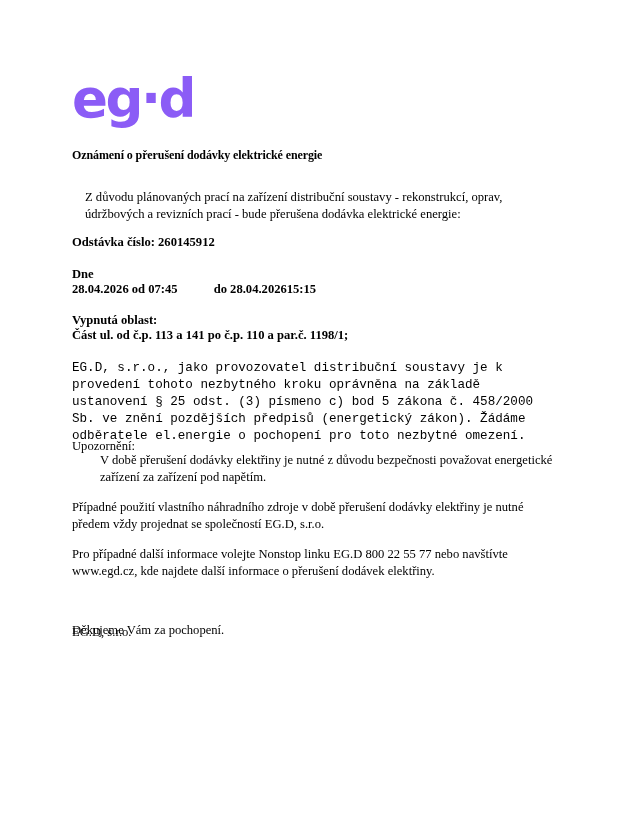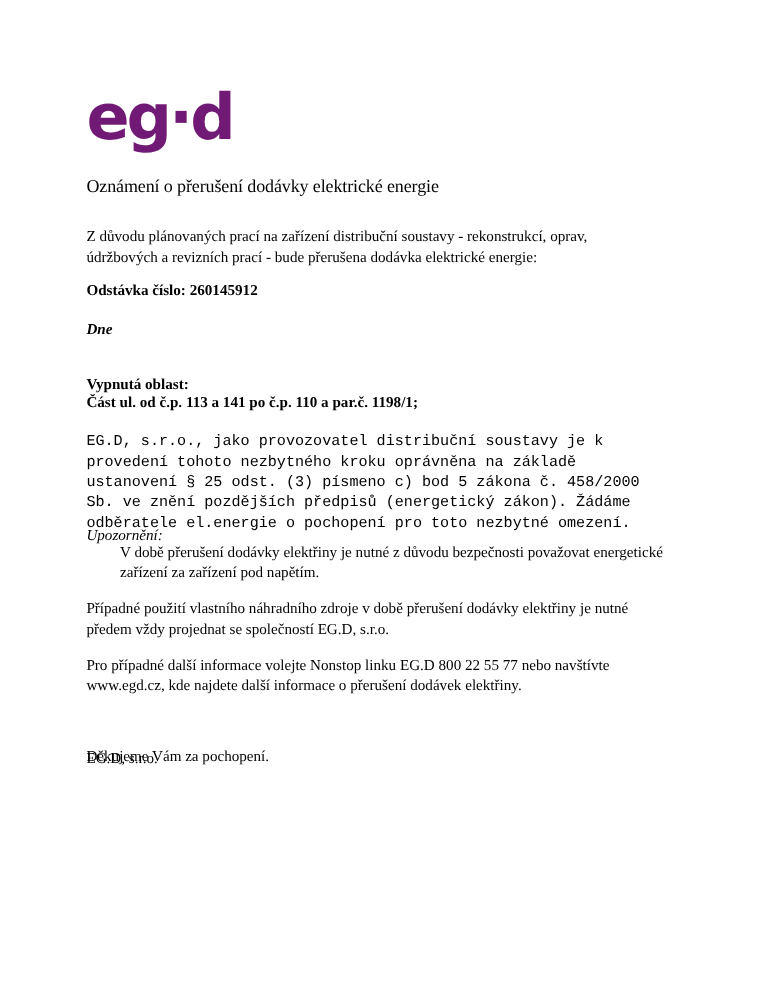--- a/index.html
+++ b/index.html
@@ -33,54 +33,54 @@
     height: 48px;
     display: flex;
     align-items: baseline;
   }
   .logo-text {
     font-family: "DejaVu Sans", "Liberation Sans", sans-serif;
     font-weight: 700;
     font-size: 53px;
     line-height: 53px;
     letter-spacing: -2.5px;
-    color: #701a75;
+    color: #8b5cf6;
     display: block;
   }
 
   
   .doc-title {
     position: absolute;
     left: 72px;
     top: 148px;
-    font-size: 15px;
-    font-weight: normal;
+    font-size: 12px;
+    font-weight: bold;
     letter-spacing: -0.1px;
     white-space: nowrap;
     text-align: center;
   }
 
   .para {
     position: absolute;
     left: 72px;
     font-size: 12.6px;
     line-height: 17px;
     width: 486px;
     text-align: left;
   }
   .para.bold { font-weight: bold; }
 
-  .intro      { top: 189px; width: 474px; }
+  .intro      { top: 189px; width: 474px; margin-left: 13px; }
   .outage-no  { top: 234px; }
-  .dne-label  { top: 266px; font-style: italic; }
+  .dne-label  { top: 266px; }
   .dne-times  { top: 281px; }
   .area-label { top: 312px; }
   .area-value { top: 327px; }
   .legal      { top: 360px; width: 489px; font-family: Liberation Mono, monospace; }
-  .warn-label { top: 438px; font-style: italic; }
+  .warn-label { top: 438px; }
   .warn-body  { top: 452px; width: 492px; margin-left: 28px; }
   .gen-note   { top: 499px; width: 480px; }
   .contact    { top: 546px; width: 470px; }
   .thanks     { top: 594px; margin-top: 28px; }
   .signature  { top: 624px; }
 
   .time-from { display: inline-block; }
   .time-to   { display: inline-block; margin-left: 36px; }
 
   .nowrap { white-space: nowrap; }
@@ -95,20 +95,23 @@
   </div>
 
   <div class="doc-title">Oznámení o přerušení dodávky elektrické energie</div>
 
   <div class="para intro">Z důvodu plánovaných prací na zařízení distribuční soustavy - rekonstrukcí, oprav, údržbových a revizních prací - bude přerušena dodávka elektrické energie:</div>
 
   <div class="para bold outage-no">Odstávka číslo: 260145912</div>
 
   <div class="para bold dne-label">Dne</div>
 
+  <div class="para bold dne-times">
+    <span class="time-from nowrap">28.04.2026 od 07:45</span><span class="time-to nowrap">do 28.04.202615:15</span>
+  </div>
 
   <div class="para bold area-label">Vypnutá oblast:</div>
 
   <div class="para bold area-value">Část ul. od č.p. 113 a 141 po č.p. 110 a par.č. 1198/1;</div>
 
   <div class="para legal">EG.D, s.r.o., jako provozovatel distribuční soustavy je k provedení tohoto nezbytného kroku oprávněna na základě ustanovení § 25 odst. (3) písmeno c) bod 5 zákona č. 458/2000 Sb. ve znění pozdějších předpisů (energetický zákon). Žádáme odběratele el.energie o pochopení pro toto nezbytné omezení.</div>
 
   <div class="para warn-label">Upozornění:</div>
 
   <div class="para warn-body">V době přerušení dodávky elektřiny je nutné z důvodu bezpečnosti považovat energetické zařízení za zařízení pod napětím.</div>

